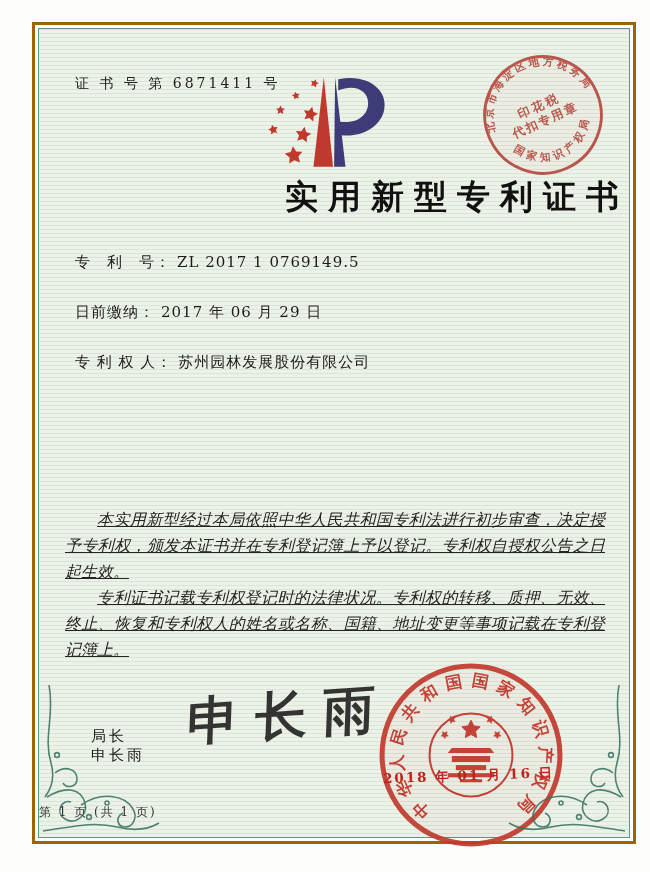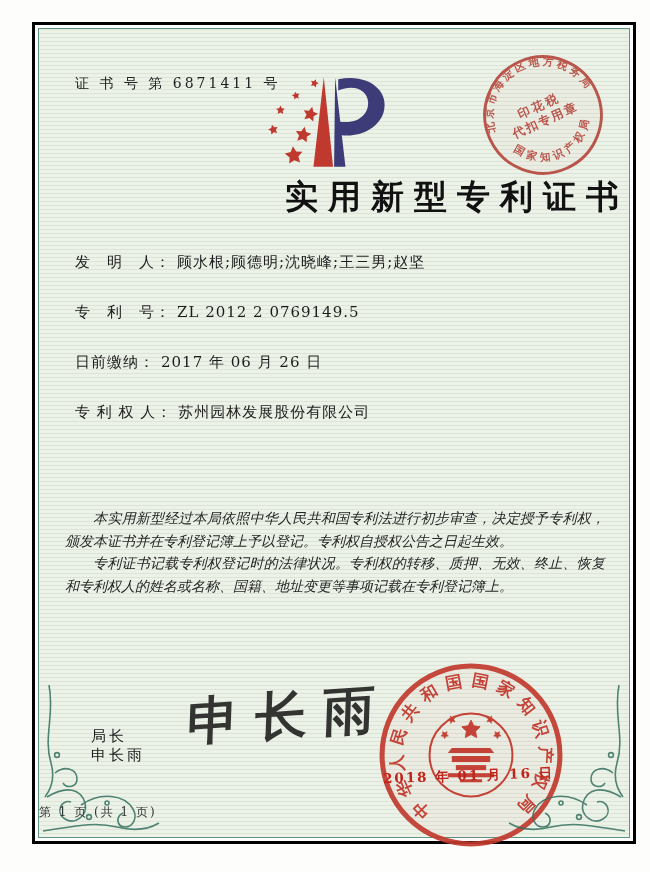--- a/index.html
+++ b/index.html
@@ -6,21 +6,21 @@
   body{
     width:650px;height:872px;
     background:#fdfdfb;
     font-family:"DejaVu Serif","Liberation Serif",serif;
     color:#1a1a1a;
     position:relative;
     overflow:hidden;
   }
   .frame{
     position:absolute; left:32px; top:22px; right:14px; bottom:28px;
-    border:3px solid #000000;
+    border:3px solid #a16207;
     padding:3px;
     box-sizing:border-box;
     background:#fff;
   }
   .paper{
     position:relative; width:100%; height:100%;
     box-sizing:border-box;
     border:1px solid #5f9383;
     background-color:#edf2e8;
     background-image:repeating-linear-gradient(180deg,
@@ -36,22 +36,22 @@
     position:absolute; left:0; right:0; top:146px;
     text-align:right; font-size:33px; font-weight:bold;
     letter-spacing:10px; color:#111;
   }
   .fields{ position:absolute; left:36px; top:224px; right:30px; }
   .field-row{ font-size:15px; margin-bottom:31px; letter-spacing:1px; color:#1c1c1c; white-space:nowrap;}
   .field-label{ font-weight:normal; }
   .field-value{ margin-left:6px; }
   .legal{
     position:absolute; left:26px; right:24px; top:478px;
-    font-size:14px; line-height:1.62; color:#242424;
-    font-style:italic; text-align:justify;
+    font-size:16px; line-height:1.62; color:#242424;
+    font-style:italic; text-align:justify;text-decoration:underline;
   }
   .legal p{ margin:0; text-indent:2em; }
   .signer{ position:absolute; left:52px; top:698px; font-size:15px; letter-spacing:3px; }
   .signer div{ }
   .signature{
     position:absolute; left:148px; top:652px;
     font-size:52px; letter-spacing:16px; color:#1b1b1b;
     transform:rotate(-4deg) skewX(-6deg);
     font-weight:bold; opacity:.88;
   }
@@ -96,27 +96,24 @@
       <polygon points="58,4 67,91 48,91" fill="#c0392e"></polygon>
       <polygon points="69,4 79,91 68,91" fill="#3d3c78"></polygon>
       <path d="M72,6 C102,0 122,18 116,38 C111,54 92,63 74,60 L72,47
                C90,50 101,41 101,29 C101,17 88,10 72,17 Z" fill="#3d3c78"></path>
     </svg>
 
     <div class="title">实用新型专利证书</div>
 
     <div class="fields">
       <div class="field-row">
-        <span class="field-label">发　明　人：</span><span class="field-value">顾水根;顾德明;沈晓峰;王三男;赵坚</span>
+        <span class="field-label">专　利　号：</span><span class="field-value">ZL 2017 1 0769149.5</span>
       </div>
       <div class="field-row">
-        <span class="field-label">专　利　号：</span><span class="field-value">ZL 2012 2 0769149.5</span>
-      </div>
-      <div class="field-row">
-        <span class="field-label">日前缴纳：</span><span class="field-value">2017 年 06 月 26 日</span>
+        <span class="field-label">日前缴纳：</span><span class="field-value">2017 年 06 月 29 日</span>
       </div>
       <div class="field-row">
         <span class="field-label">专 利 权 人：</span><span class="field-value">苏州园林发展股份有限公司</span>
       </div>
     </div>
 
     <div class="legal">
       <p>本实用新型经过本局依照中华人民共和国专利法进行初步审查，决定授予专利权，颁发本证书并在专利登记簿上予以登记。专利权自授权公告之日起生效。</p>
       <p>专利证书记载专利权登记时的法律状况。专利权的转移、质押、无效、终止、恢复和专利权人的姓名或名称、国籍、地址变更等事项记载在专利登记簿上。</p>
     </div>

